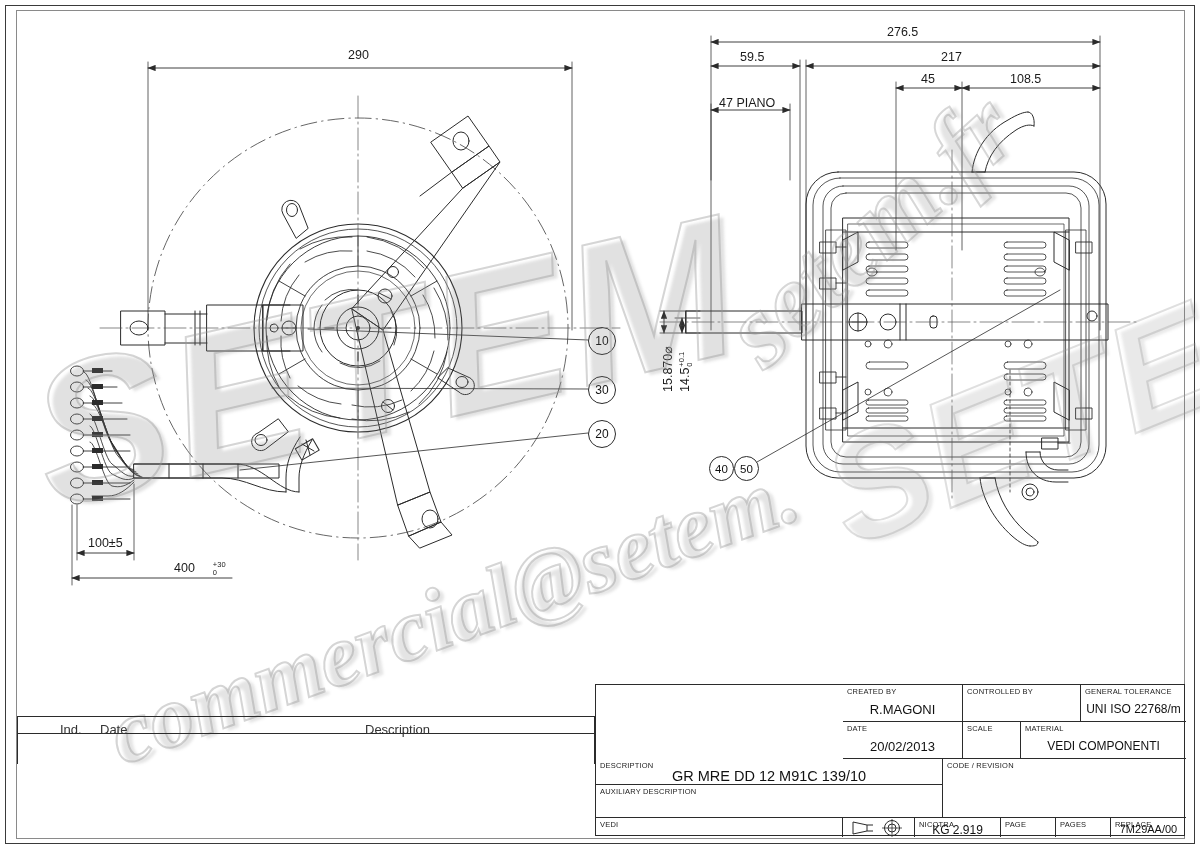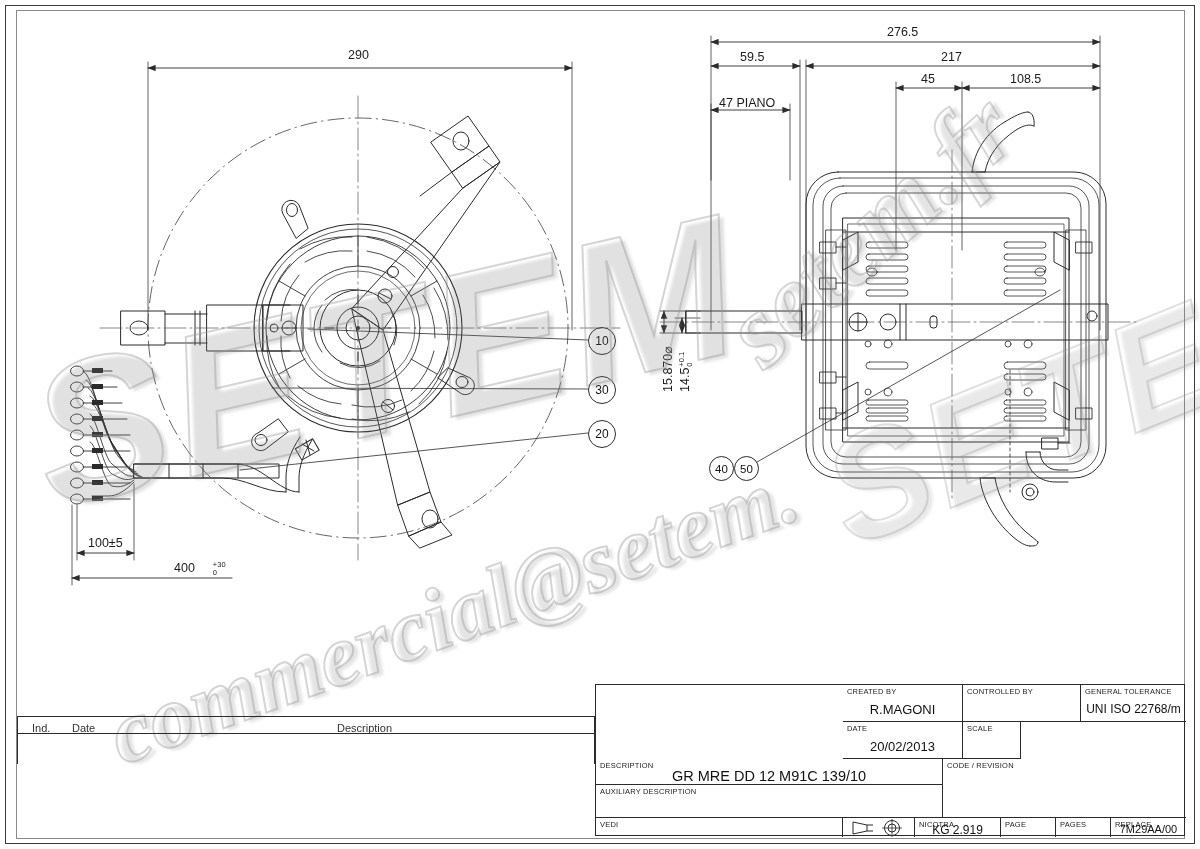--- a/index.html
+++ b/index.html
@@ -48,21 +48,21 @@
   .tbval{position:absolute;width:100%;text-align:center;font-size:13px;color:#111;}
 
   .logo{position:absolute;left:0;top:0;width:246px;height:52px;display:flex;align-items:center;justify-content:center;}
   .logo-main{font-size:25px;font-weight:bold;letter-spacing:-.6px;color:#000;display:flex;align-items:center;font-family:"Liberation Sans",sans-serif;}
   .logo-bar{display:inline-block;width:5px;height:25px;background:#000;margin:0 3px;border-left:2px solid #fff;}
   .logo-sub{position:absolute;left:0;top:50px;width:246px;text-align:center;font-size:13.5px;color:#111;}
 
   
   #revtable{position:absolute;left:17px;top:716px;width:578px;height:48px;}
   .revline{position:absolute;background:#2b2b2b;}
-  .revhdr{position:absolute;font-size:11px;color:#333;}
+  .revhdr{position:absolute;font-size:13px;color:#333;margin-left:28px;}
 
   
   .proj{position:absolute;display:flex;align-items:center;gap:7px;}
   svg{display:block;overflow:visible;}
 </style>
 </head>
 <body>
 
 <div id="sheet">
 
@@ -484,20 +484,24 @@
     <div class="tbcell" style="left:247px;top:37px;width:120px;height:37px;">
       <div class="tblbl">DATE</div>
       <div class="tbval" style="top:17px;">20/02/2013</div>
     </div>
 
     <div class="tbcell" style="left:367px;top:37px;width:58px;height:37px;">
       <div class="tblbl">SCALE</div>
       <div class="tbval" style="top:17px;"></div>
     </div>
 
+    <div class="tbcell" style="left:425px;top:37px;width:165px;height:37px;border-right:none;">
+      <div class="tblbl">MATERIAL</div>
+      <div class="tbval" style="top:17px;font-size:12px;">VEDI COMPONENTI</div>
+    </div>
 
     <div class="tbcell" style="left:0;top:74px;width:347px;height:26px;">
       <div class="tblbl">DESCRIPTION</div>
       <div class="tbval" style="top:9px;font-size:14.5px;">GR MRE DD 12 M91C 139/10</div>
     </div>
 
     <div class="tbcell" style="left:0;top:100px;width:347px;height:33px;">
       <div class="tblbl">AUXILIARY DESCRIPTION</div>
       <div class="tbval" style="top:14px;"></div>
     </div>

